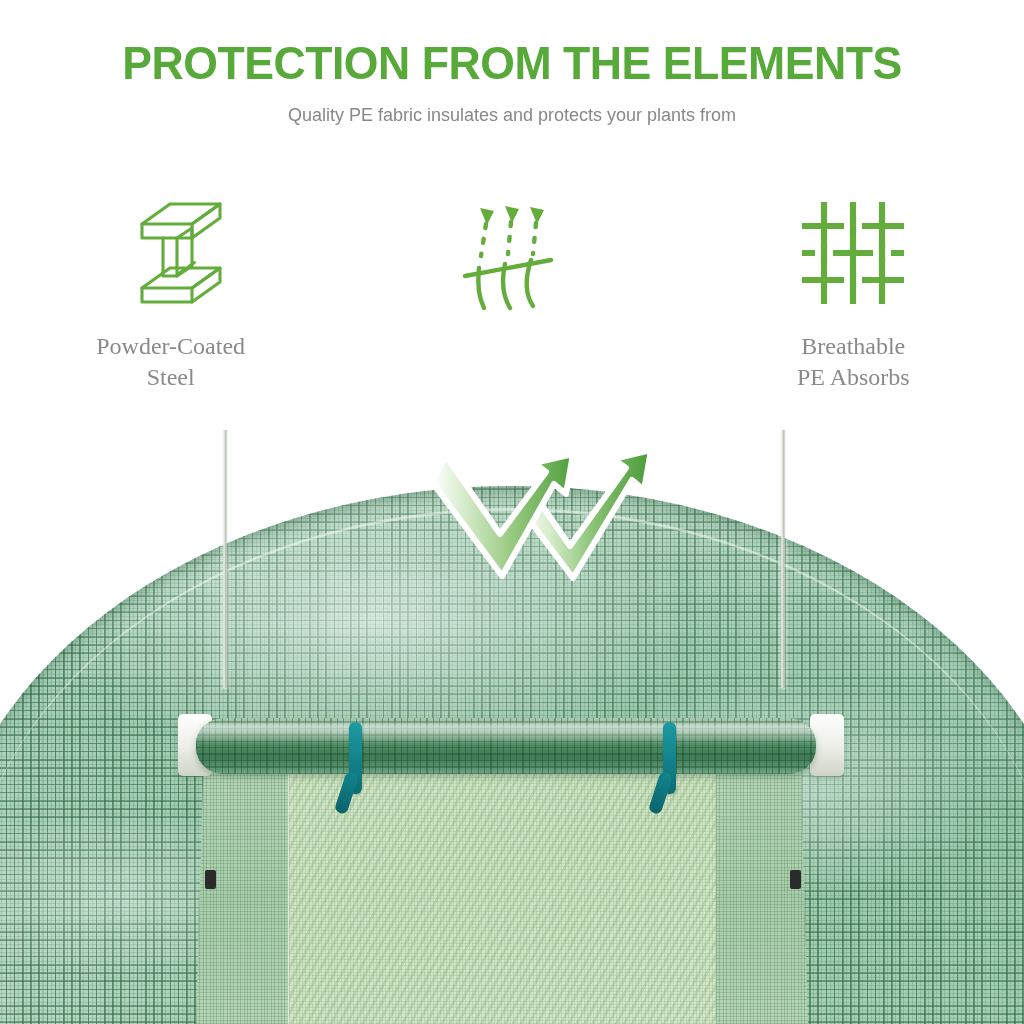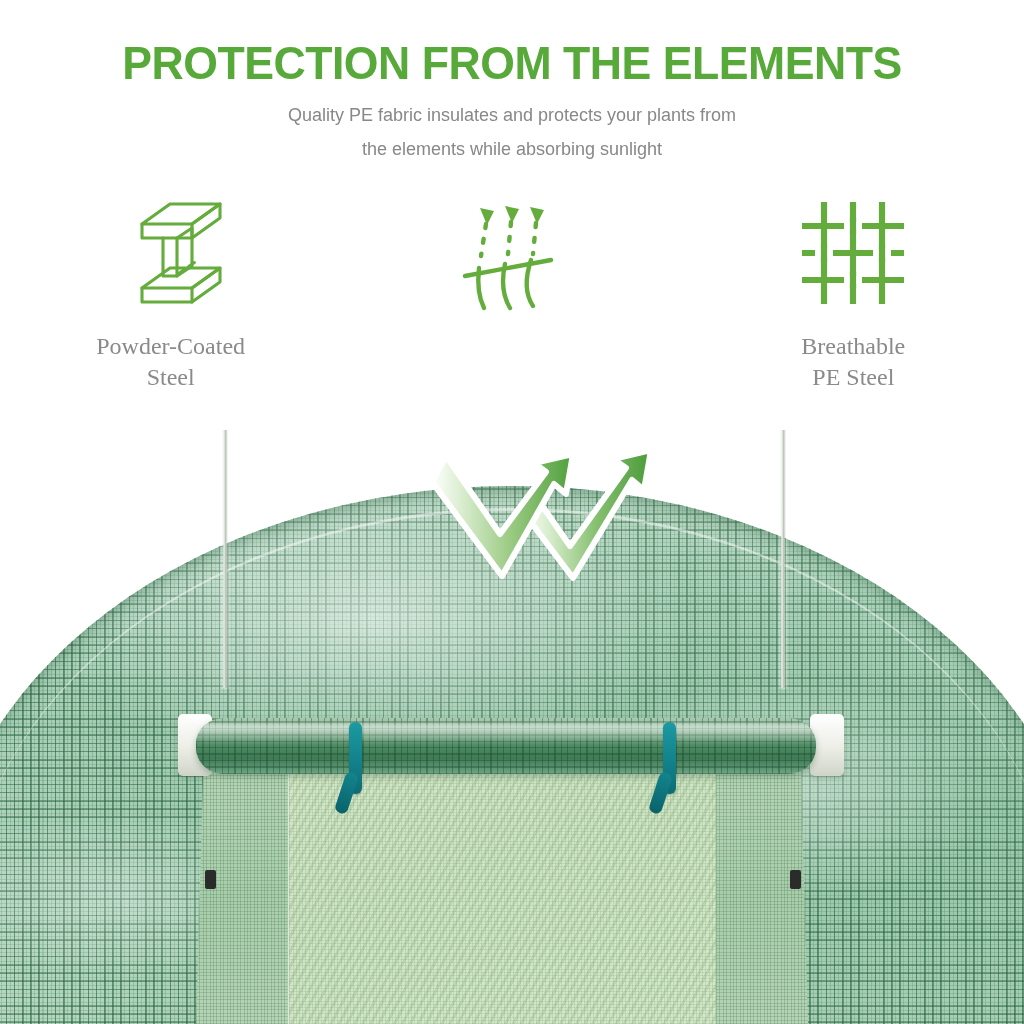--- a/index.html
+++ b/index.html
@@ -177,21 +177,20 @@
 </style>
 </head>
 <body>
 
 <div id="page">
 
   <div class="headline">PROTECTION FROM THE ELEMENTS</div>
 
   <div class="subtitle">
     <span>Quality PE fabric insulates and protects your plants from</span>
-    <span>the elements while absorbing sunlight</span>
   </div>
 
   <div class="features">
 
     <div class="feature">
       <div class="feat-icon">
         <svg width="118" height="118" viewBox="0 0 118 118" fill="none" stroke="#64ac3c" stroke-width="3.1" stroke-linejoin="round" stroke-linecap="round">
           <path d="M30 30 L58 10 L108 10 L80 30 Z"></path>
           <path d="M30 30 L30 44 L80 44 L80 30"></path>
           <path d="M80 30 L108 10 L108 24 L80 44"></path>
@@ -247,21 +246,21 @@
           <path d="M21 59 L39 59" stroke="#ffffff" stroke-width="8"></path>
           <path d="M79 59 L97 59" stroke="#ffffff" stroke-width="8"></path>
           <path d="M30 50 L30 68"></path>
           <path d="M88 50 L88 68"></path>
           <path d="M59 24 L59 40"></path>
           <path d="M59 78 L59 94"></path>
         </svg>
       </div>
       <div class="feat-caption">
         <span>Breathable</span>
-        <span>PE Steel</span>
+        <span>PE Absorbs</span>
       </div>
     </div>
   </div>
 
   <div class="photo">
 
     <div class="dome">
       <div class="mesh"></div>
       <div class="mesh fine"></div>
       <div class="sheen"></div>

